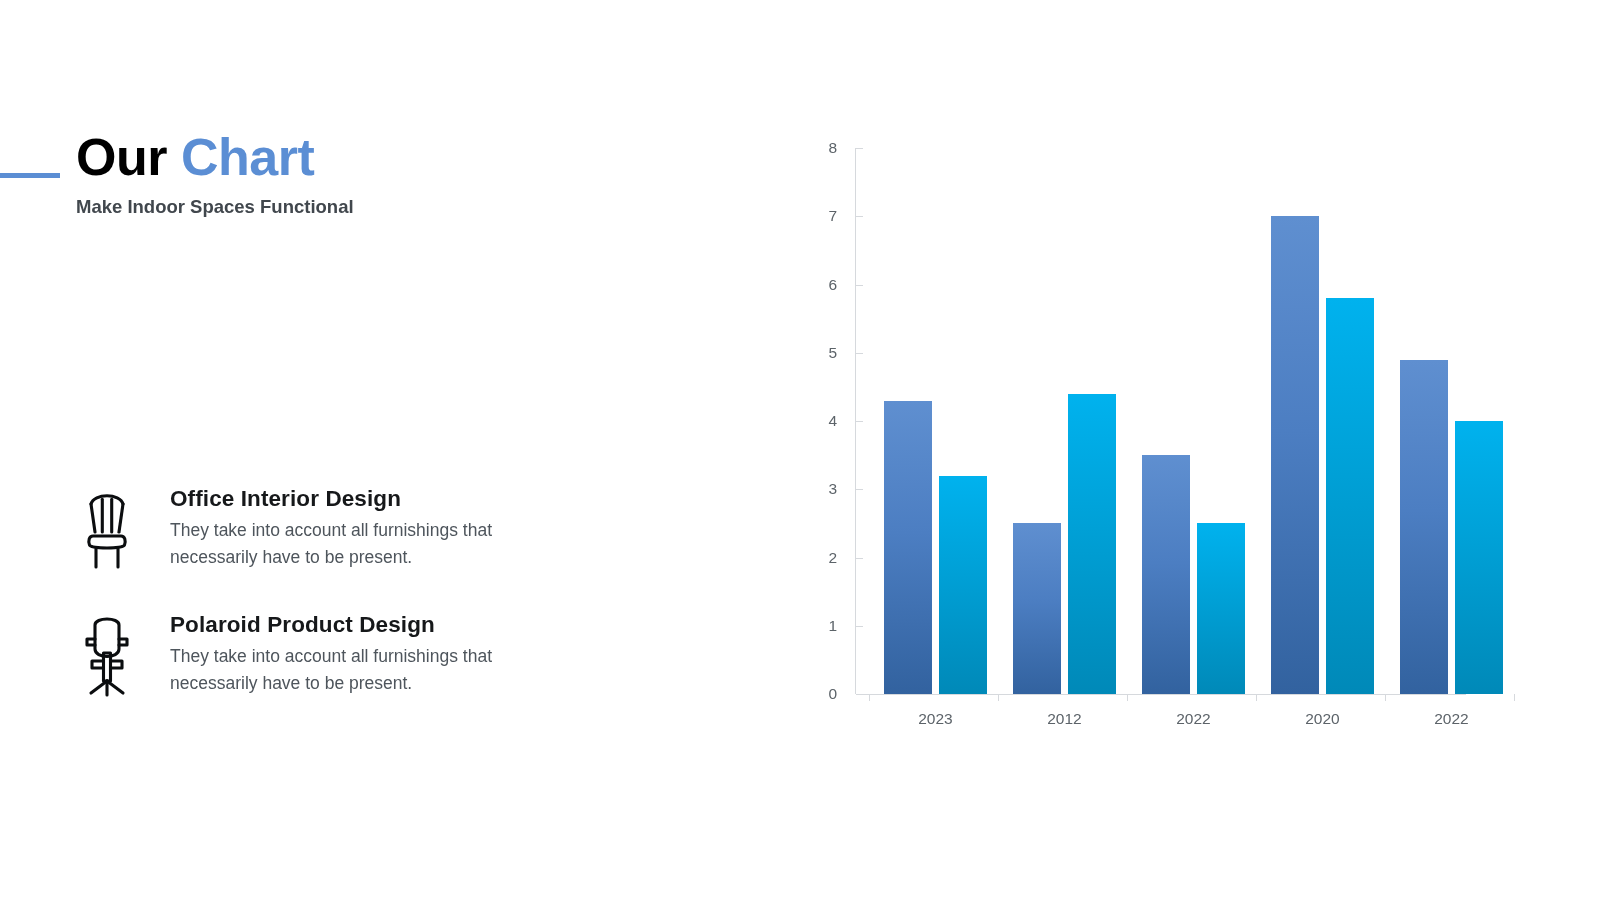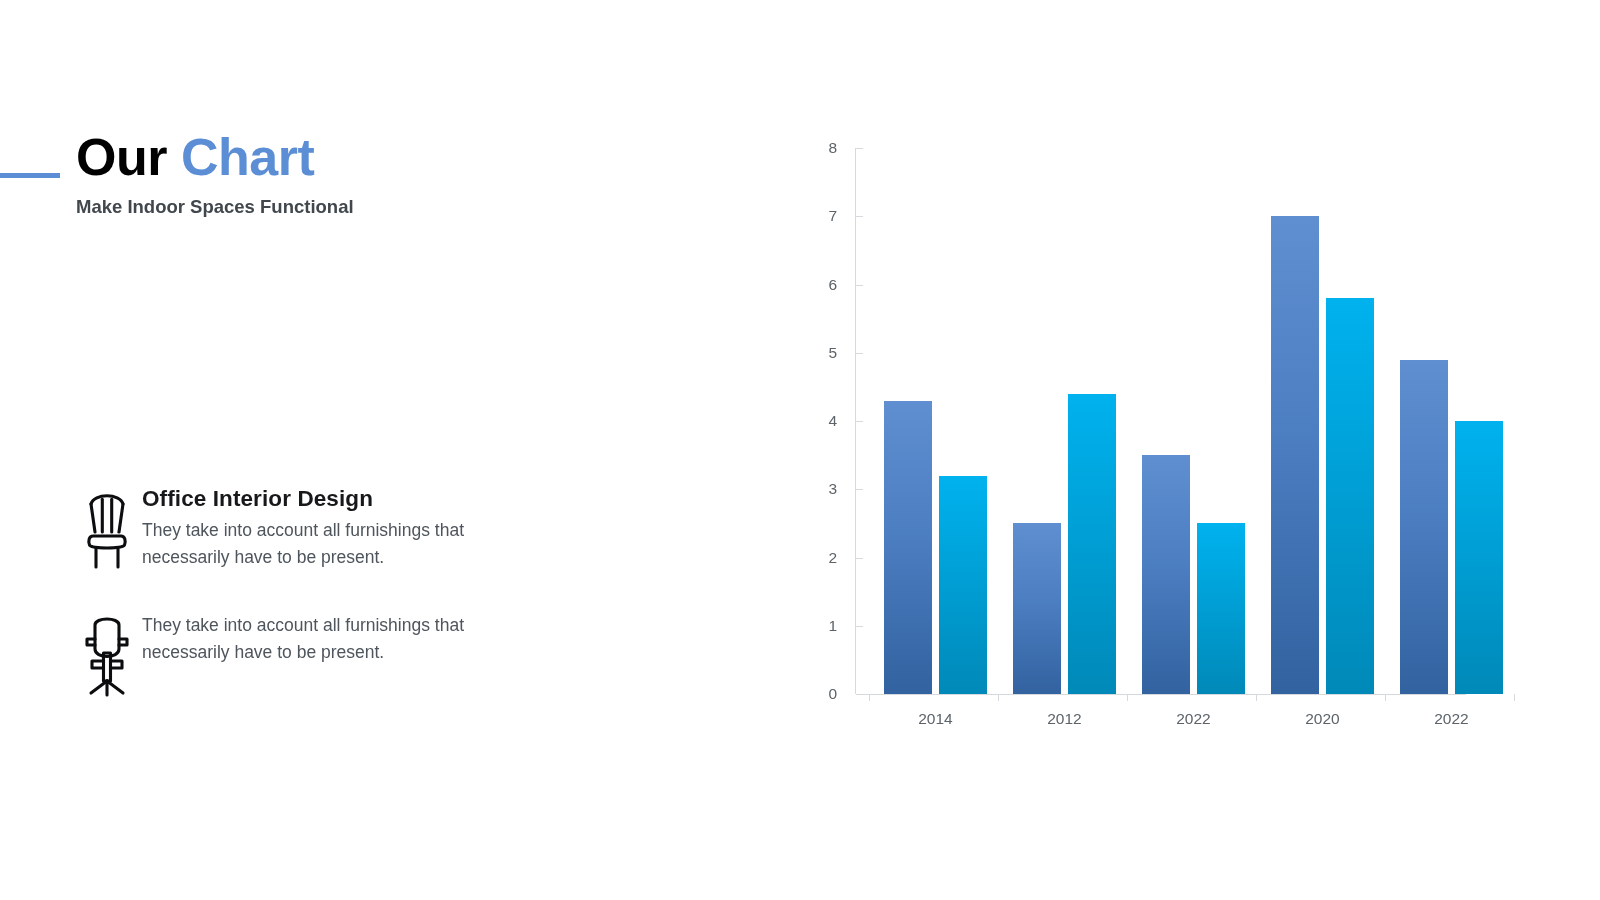--- a/index.html
+++ b/index.html
@@ -75,21 +75,21 @@
     position: absolute;
     left: 76px;
     top: 350px;
     width: 600px;
   }
 
   .feature-item {
     position: relative;
     display: flex;
     align-items: flex-start;
-    gap: 4px;
+    gap: 32px;
     margin-bottom: 34px;
   }
 
   .feature-icon {
     flex: 0 0 62px;
     width: 62px;
     height: 92px;
     display: flex;
     align-items: center;
     justify-content: center;
@@ -249,20 +249,21 @@
             <path d="M40 28 L48 28 L48 34 L40 34"></path>
             <path d="M24.5 42 L31.5 42 L31.5 70 L24.5 70 Z"></path>
             <path d="M24.5 50 L13 50 L13 57 L24.5 57"></path>
             <path d="M31.5 50 L43 50 L43 57 L31.5 57"></path>
             <path d="M28 70 L12 82"></path>
             <path d="M28 70 L44 82"></path>
             <path d="M28 70 L28 84"></path>
           </svg>
         </div>
         <div class="feature-text">
+          <div class="feature-title">Polaroid Product Design</div>
           <div class="feature-desc">They take into account all furnishings that necessarily have to be present.</div>
         </div>
       </div>
 
     </div>
   </div>
 
   <div class="chart-panel">
     <div class="chart-plot" id="chart-plot">
       <div class="bars-layer" id="bars-layer">
@@ -308,21 +309,21 @@
         </div>
         <div class="y-tick" style="top: 68.25px;">
           <div class="y-label">7</div>
           <div class="y-mark"></div>
         </div>
         <div class="y-tick" style="top: 0px;">
           <div class="y-label">8</div>
           <div class="y-mark"></div>
         </div>
         <div class="x-tick-mark" style="left: 13px;"></div>
-        <div class="x-label" style="left: 79.5px;">2014</div>
+        <div class="x-label" style="left: 79.5px;">2023</div>
         <div class="x-tick-mark" style="left: 142px;"></div>
         <div class="x-label" style="left: 208.5px;">2012</div>
         <div class="x-tick-mark" style="left: 271px;"></div>
         <div class="x-label" style="left: 337.5px;">2022</div>
         <div class="x-tick-mark" style="left: 400px;"></div>
         <div class="x-label" style="left: 466.5px;">2020</div>
         <div class="x-tick-mark" style="left: 529px;"></div>
         <div class="x-label" style="left: 595.5px;">2022</div>
         <div class="x-tick-mark" style="left: 658px;"></div>
       </div>

